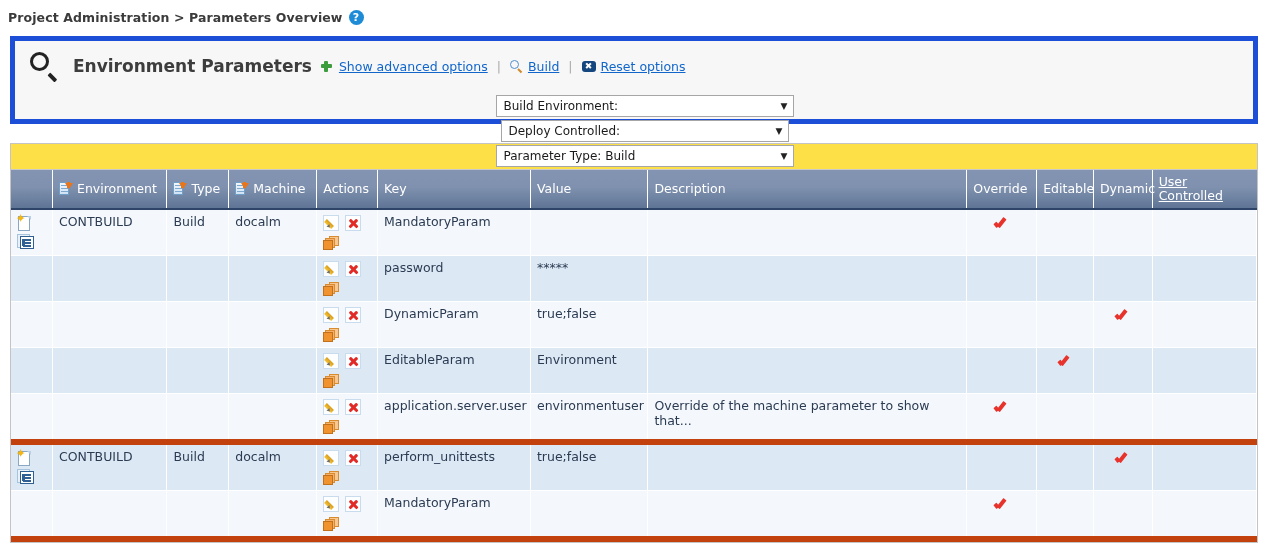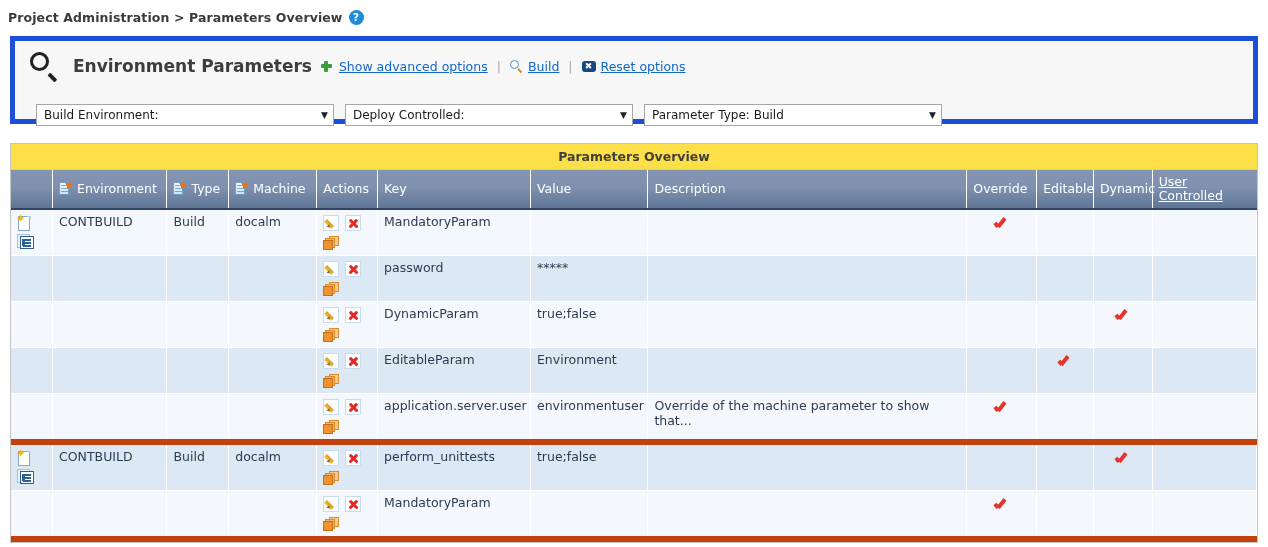--- a/index.html
+++ b/index.html
@@ -165,22 +165,23 @@
     font-size: 9px;
     font-weight: bold;
     line-height: 1;
     flex: 0 0 auto;
   }
 
   .search-row2 {
     display: flex;
     align-items: center;
     padding-left: 21px;
-    gap: 11px;
-    margin-top: 23px;
+    gap: 3px;
+    margin-top: 14px;
+    flex-direction: column;
   }
   .fake-select {
     height: 22px;
     background: #ffffff;
     border: 1px solid #a6a6a6;
     box-sizing: border-box;
     display: flex;
     align-items: center;
     justify-content: space-between;
     padding: 0 5px 0 7px;

